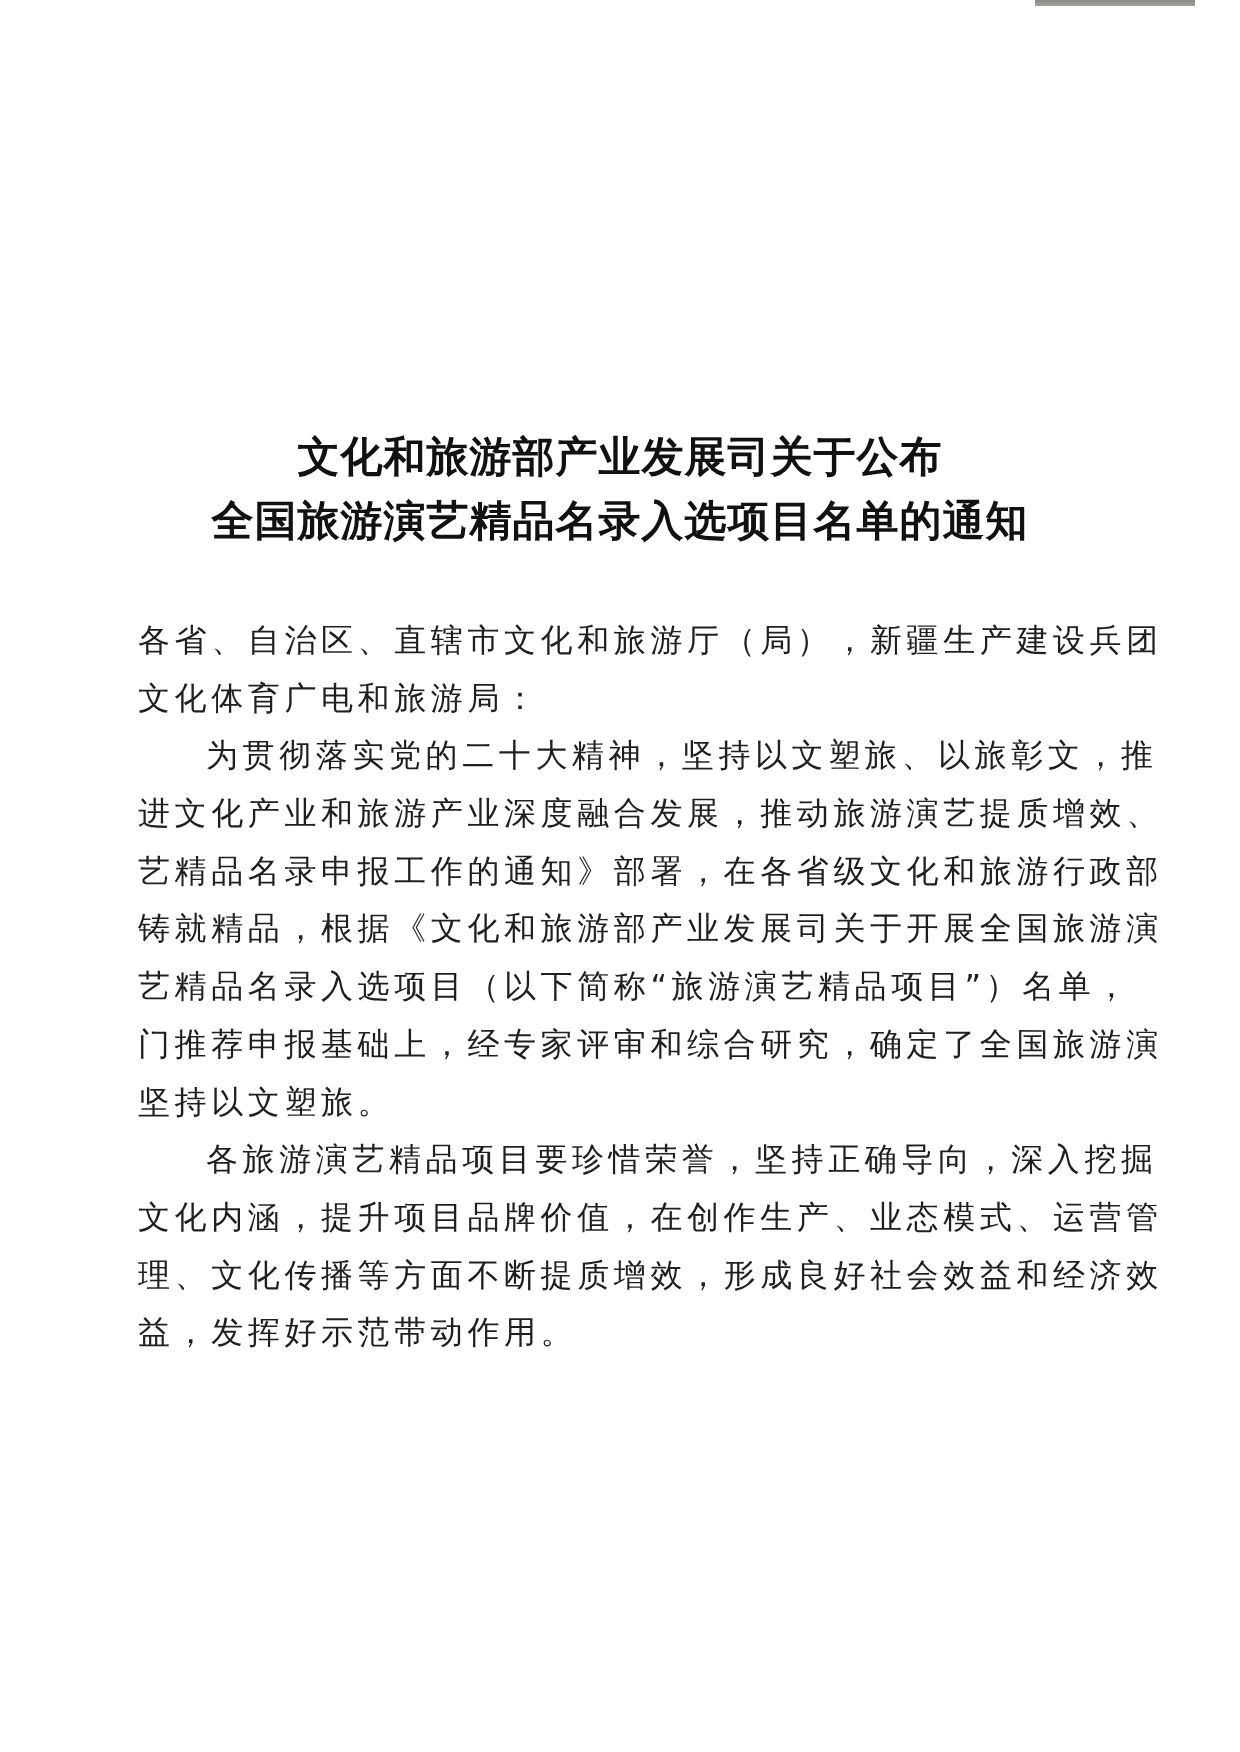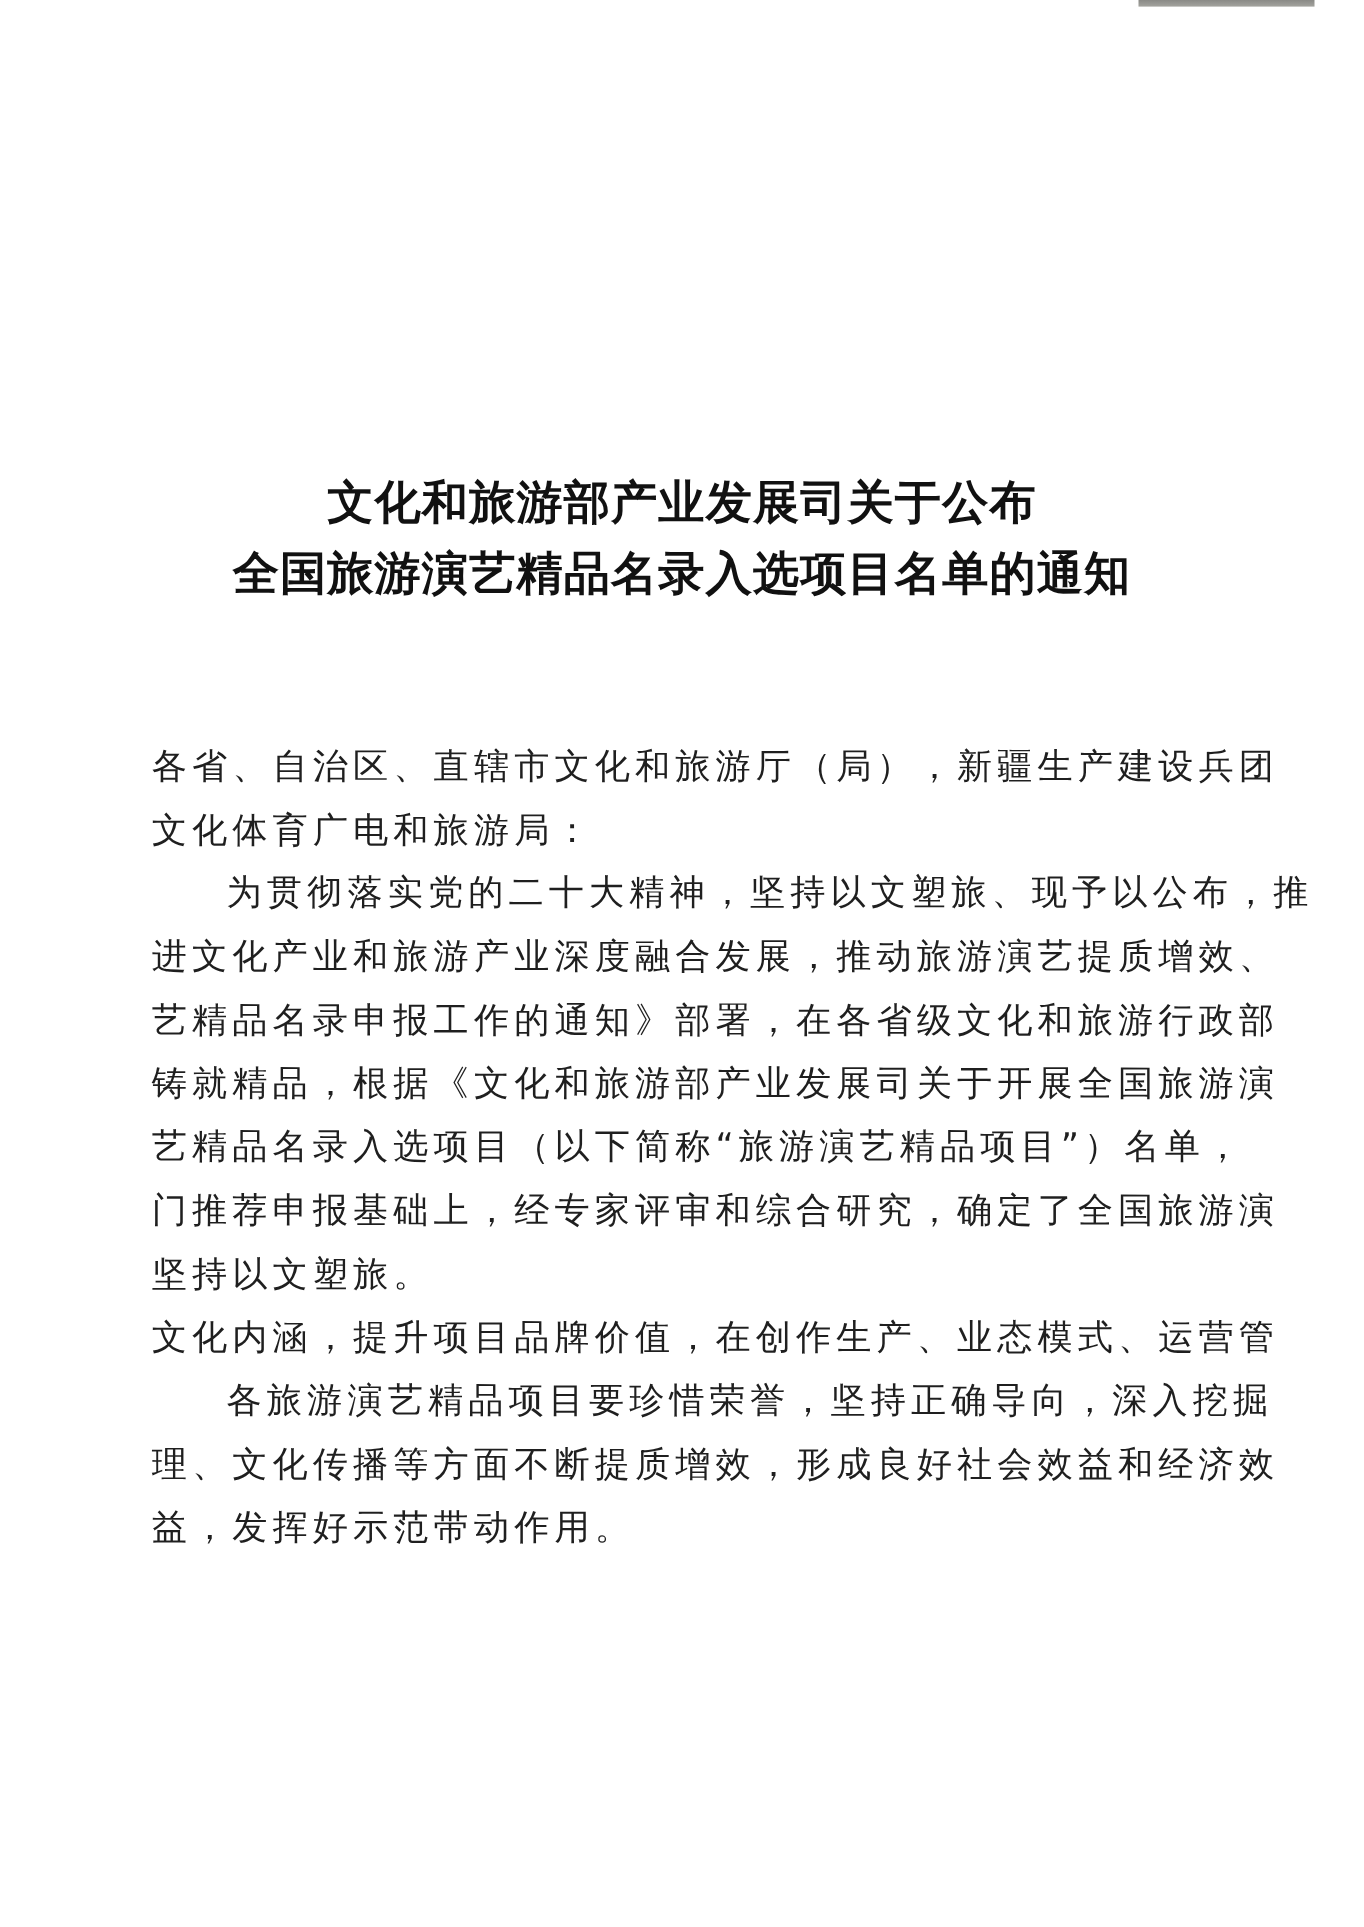--- a/index.html
+++ b/index.html
@@ -43,21 +43,21 @@
       font-weight: bold;
       font-size: 42px;
       line-height: 64px;
       letter-spacing: 1px;
       color: #111;
       white-space: nowrap;
     }
     .title-line.l1 { margin-left: 0; }
     .body-text {
       position: absolute;
-      top: 668px;
+      top: 612px;
       left: 138px;
       width: 930px;
       font-family: "DejaVu Sans", "Liberation Sans", sans-serif;
       font-size: 32px;
       line-height: 57.7px;
       letter-spacing: 4.6px;
       color: #1f1f1f;
     }
     .line {
       white-space: nowrap;
@@ -79,31 +79,31 @@
     <div class="title-line l2">全国旅游演艺精品名录入选项目名单的通知</div>
   </div>
 
   <div class="body-text">
     <div class="salutation">
       <div class="line">各省、自治区、直辖市文化和旅游厅（局），新疆生产建设兵团</div>
       <div class="line">文化体育广电和旅游局：</div>
     </div>
 
     <div class="paragraph">
-      <div class="line indent">为贯彻落实党的二十大精神，坚持以文塑旅、现予以公布，推</div>
+      <div class="line indent">为贯彻落实党的二十大精神，坚持以文塑旅、以旅彰文，推</div>
       <div class="line">进文化产业和旅游产业深度融合发展，推动旅游演艺提质增效、</div>
       <div class="line">艺精品名录申报工作的通知》部署，在各省级文化和旅游行政部</div>
       <div class="line">铸就精品，根据《文化和旅游部产业发展司关于开展全国旅游演</div>
       <div class="line">艺精品名录入选项目（以下简称“旅游演艺精品项目”）名单，</div>
       <div class="line">门推荐申报基础上，经专家评审和综合研究，确定了全国旅游演</div>
       <div class="line">坚持以文塑旅。</div>
     </div>
 
     <div class="paragraph">
+      <div class="line indent">各旅游演艺精品项目要珍惜荣誉，坚持正确导向，深入挖掘</div>
       <div class="line">文化内涵，提升项目品牌价值，在创作生产、业态模式、运营管</div>
-      <div class="line indent">各旅游演艺精品项目要珍惜荣誉，坚持正确导向，深入挖掘</div>
       <div class="line">理、文化传播等方面不断提质增效，形成良好社会效益和经济效</div>
       <div class="line">益，发挥好示范带动作用。</div>
     </div>
 
   </div>
 
 </div>
 
 </body></html>

